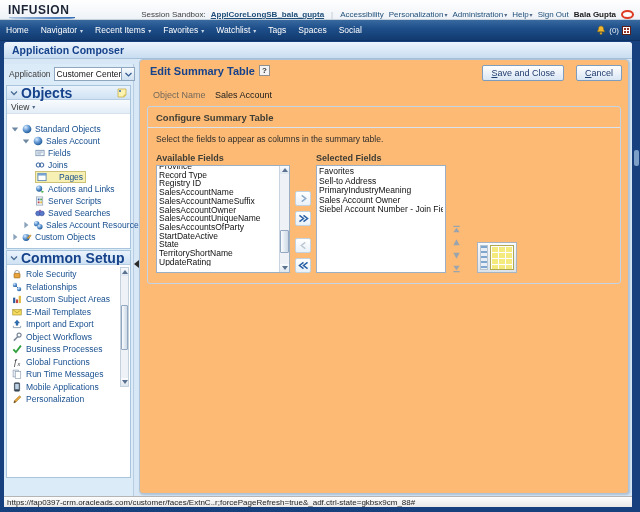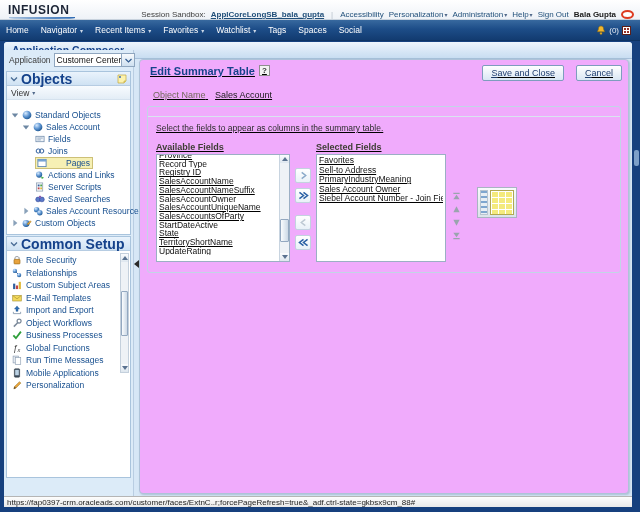--- a/index.html
+++ b/index.html
@@ -41,76 +41,76 @@
     background:linear-gradient(#fdfdfd,#e9e9e9); border-top:1px solid #b5b5b5;
     display:flex; align-items:center; padding-left:3px; font-size:8px; color:#222; white-space:nowrap; overflow:hidden; }
   .frame-notch { position:absolute; right:1px; top:150px; width:5px; height:16px; background:#7da0c9; border-radius:2px; }
 
   
   .app-header { height:17px; background:linear-gradient(#edf4fc,#c8ddf1); border-bottom:1px solid #a7c0da;
     border-radius:3px 3px 0 0; display:flex; align-items:center; }
   .app-title { font-size:10.5px; font-weight:bold; color:#15428b; padding-left:8px; }
 
   
-  .sidebar { position:absolute; left:0; top:8px; width:130px; bottom:0;
+  .sidebar { position:absolute; left:0; top:22px; width:130px; bottom:0;
     background:#dcebf8; border-right:1px solid #b9cde2; display:flex; flex-direction:column; }
   .app-row { display:flex; align-items:center; gap:3px; padding:3px 3px 3px 5px; }
   .app-row .lbl { font-size:8.5px; color:#3c3c3c; }
   .combo { flex:1; display:flex; height:14px; border:1px solid #8fa6bf; background:#fff; }
   .combo-text { flex:1; font-size:8.5px; padding:1px 0 0 2px; color:#111; overflow:hidden; white-space:nowrap; }
   .combo-btn { width:13px; background:linear-gradient(#f7fafd,#cfe0f0); border-left:1px solid #8fa6bf;
     display:flex; align-items:center; justify-content:center; }
   .panel { margin:1px 2px 0 2px; border:1px solid #a9c4dd; background:#fff; }
   .panel.common { flex:1; margin-bottom:18px; display:flex; flex-direction:column; }
   .panel-header { height:14px; background:linear-gradient(#eaf3fc,#cfe2f3); border-bottom:1px solid #b6cce2;
     display:flex; align-items:center; gap:3px; padding:0 3px; }
   .panel-title { font-size:14px; font-weight:bold; color:#15428b; }
   .panel-header .spacer { flex:1; }
   .view-toolbar { height:14px; background:linear-gradient(#f8fbfe,#e3edf6); border-bottom:1px solid #d5e2ee;
     display:flex; align-items:center; gap:2px; padding-left:4px; font-size:8.5px; color:#333; }
   .tree { padding:9px 0 5px 0; }
   .tree-row { display:flex; align-items:center; gap:3px; height:12px; font-size:8.5px; color:#174f8f; white-space:nowrap; }
   .lv0 { padding-left:4px; } .lv1 { padding-left:15px; } .lv2 { padding-left:28px; }
-  .sel-wrap { display:flex; align-items:center; gap:19px; }
+  .sel-wrap { display:flex; align-items:center; gap:12px; }
   .tree-row.selected .sel-wrap { background:#f6f0b4; border:1px solid #cdc077; padding:0 2px 0 1px; }
   .setup-body { flex:1; position:relative; background:#fff; padding:3px 10px 0 5px; }
   .setup-row { display:flex; align-items:center; gap:4px; height:12.5px; font-size:8.5px; color:#174f8f; white-space:nowrap; }
   .ic { flex:0 0 auto; display:block; }
 
   
   .vscroll { position:absolute; width:9px; background:#eef2f6; border:1px solid #c4d0dc; display:flex; flex-direction:column; }
   .setup-scroll { right:1px; top:2px; height:120px; }
   .sb-arrow { height:8px; background:linear-gradient(#fbfcfe,#dde6ee); display:flex; align-items:center; justify-content:center; }
   .sb-arrow::after { content:""; border:3px solid transparent; }
   .sb-arrow.up::after { border-bottom:4px solid #5a7290; margin-top:-3px; }
   .sb-arrow.down::after { border-top:4px solid #5a7290; margin-bottom:-3px; }
   .sb-track { flex:1; position:relative; }
   .sb-thumb { position:absolute; left:0; right:0; background:linear-gradient(90deg,#fafcfe,#ccd9e6); border:1px solid #93a8c0; border-radius:1px; }
   .setup-scroll .sb-thumb { top:28%; height:45%; }
 
   
   .main-panel { position:absolute; left:135px; top:17px; right:3px; bottom:2px;
-    background:#f0abfc; border:1px solid #aec3d8; border-radius:4px; box-shadow:1px 1px 2px rgba(90,120,150,.35);text-decoration:underline; }
+    background:#fdba74; border:1px solid #aec3d8; border-radius:4px; box-shadow:1px 1px 2px rgba(90,120,150,.35); }
   .main-header { display:flex; align-items:flex-start; padding:5px 6px 0 10px; }
   .main-title { font-size:11px; font-weight:bold; color:#15428b; }
   .help-icon { width:11px; height:11px; border:1px solid #8f8f8f; background:#f3f3f3; font-size:8px; font-weight:bold;
     color:#333; text-align:center; line-height:10px; margin-left:4px; }
   .btns { margin-left:auto; display:flex; gap:12px; }
   .btn { height:16px; padding:0 8px; background:linear-gradient(#ffffff,#d9e6f4); border:1px solid #7e9cbe;
     border-radius:2px; font-size:9px; color:#1f3d6e; display:flex; align-items:center; }
   .btn span { display:inline-block; }
   .btn span::first-letter { text-decoration:underline; }
   .object-row { padding:9px 10px 4px 13px; font-size:9px; }
   .object-label { color:#72685a; }
   .object-value { color:#1b1b1b; margin-left:7px; }
   .configure-box { margin:2px 7px 0 7px; border:1px solid #c3d4e6; border-radius:3px; padding:5px 8px 10px 8px; }
   .cfg-title { font-size:9.5px; font-weight:bold; color:#3f3e36; }
   .cfg-hr { height:1px; background:#d9e4ef; margin:4px -8px 6px -8px; }
   .cfg-instr { font-size:8.5px; color:#2d2d2d; margin-bottom:9px; }
-  .fields-row { display:flex; align-items:center; }
+  .fields-row { display:flex; align-items:flex-end; }
   .col-label { display:block; font-size:9px; font-weight:bold; color:#3f3e36; margin-bottom:2px; }
   .listbox { display:flex; height:108px; border:1px solid #9bafc4; background:#fff; overflow:hidden; }
   .listbox.available { width:134px; }
   .listbox.selected { width:130px; }
   .list-items { flex:1; padding:0 2px; font-size:8.5px; color:#101010; overflow:hidden; }
   .available .list-items { line-height:8.7px; margin-top:-4px; }
   .selected .list-items { line-height:9.6px; margin-top:1px; }
   .list-item { white-space:nowrap; overflow:hidden; }
   .list-scroll { position:relative; width:10px; border-left:1px solid #c8d4e0; background:#eef2f6; display:flex; flex-direction:column; }
   .list-scroll .sb-thumb { top:62%; height:26%; }
@@ -436,20 +436,21 @@
           <span class="btn">
               <span>Cancel</span>
             </span>
         </span>
       </div>
       <div class="object-row">
         <span class="object-label">Object Name</span>
         <span class="object-value">Sales Account</span>
       </div>
       <div class="configure-box">
+        <div class="cfg-title">Configure Summary Table</div>
         <div class="cfg-hr"></div>
         <div class="cfg-instr">Select the fields to appear as columns in the summary table.</div>
         <div class="fields-row">
           <div class="field-col">
             <span class="col-label">Available Fields</span>
             <div class="listbox available">
               <div class="list-items">
 
               <div class="list-item">Province</div>
                   <div class="list-item">Record Type</div>

